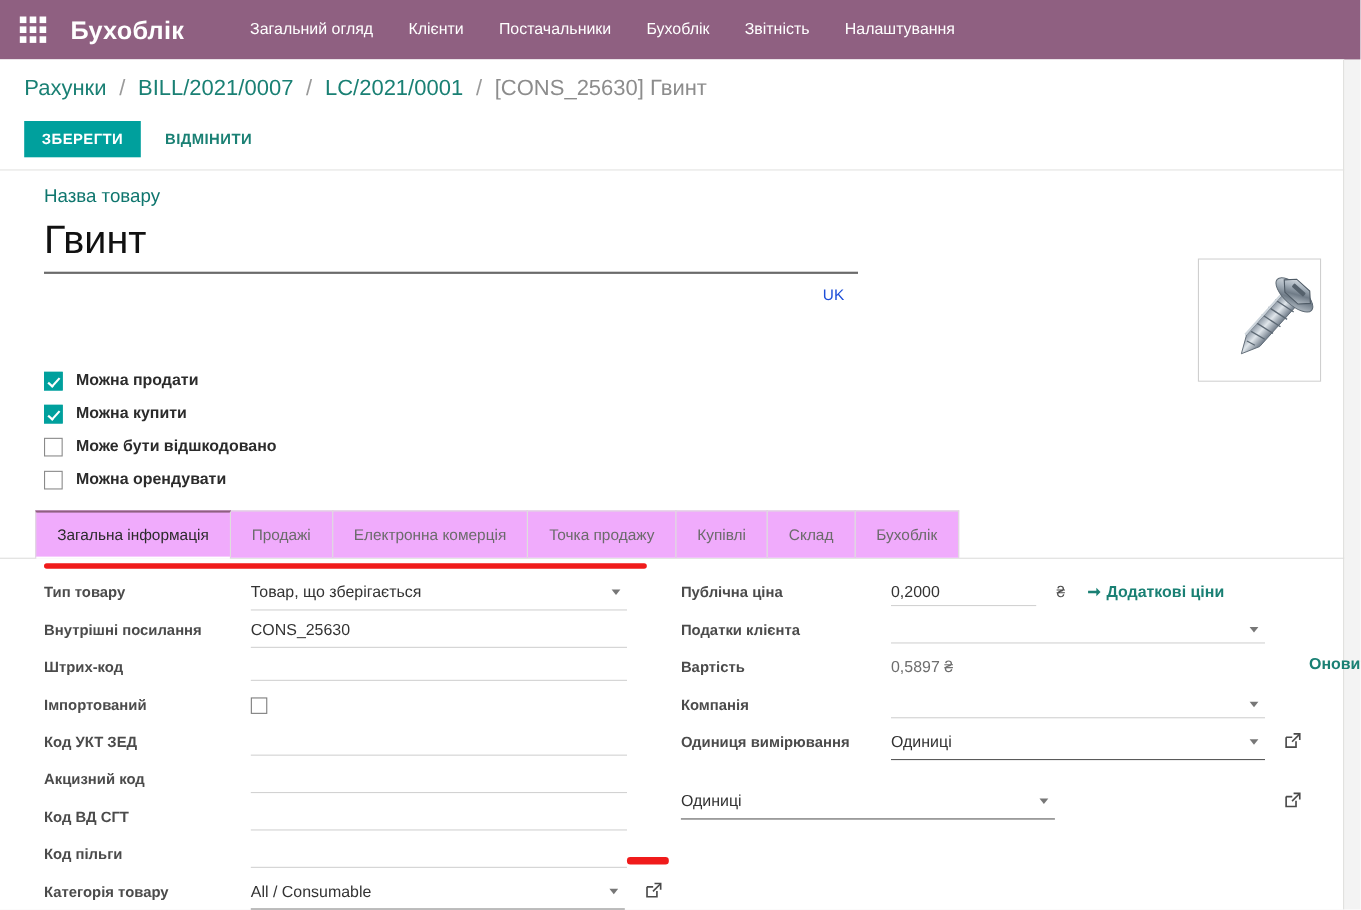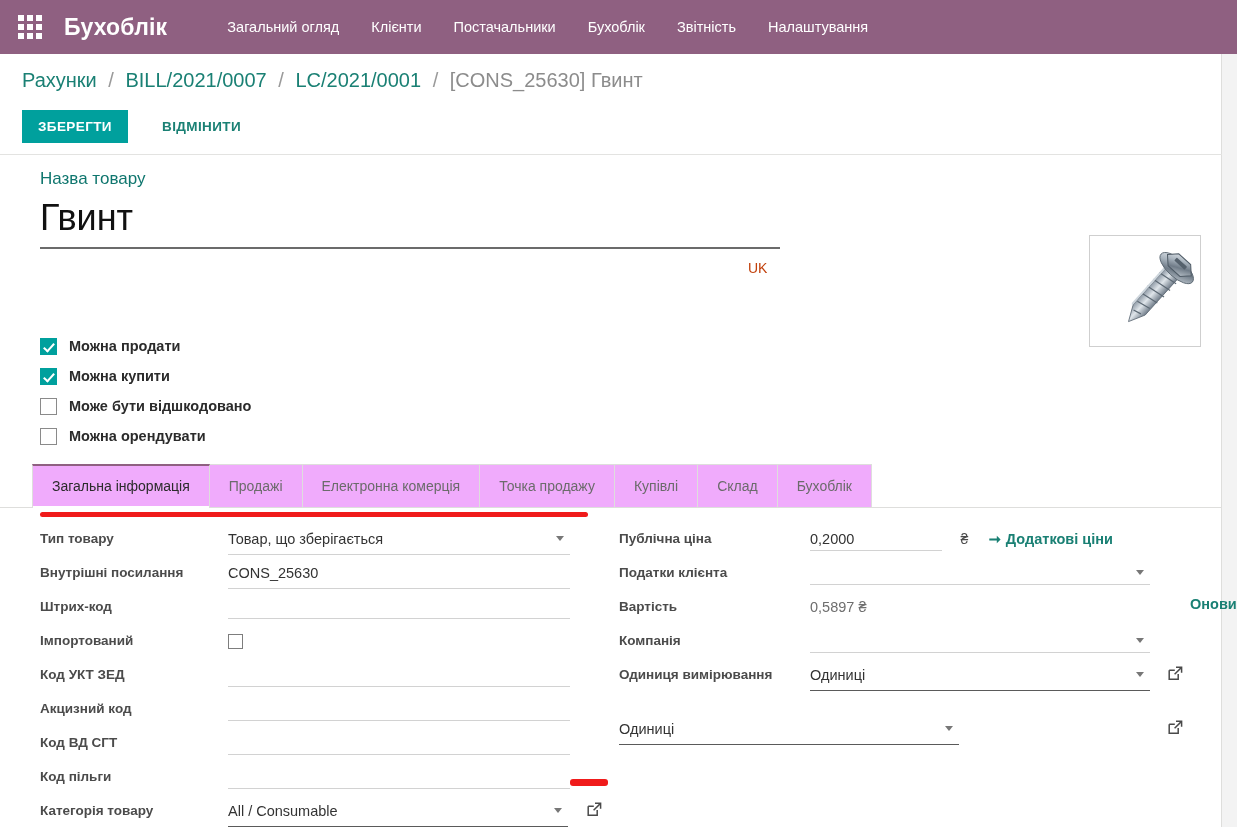--- a/index.html
+++ b/index.html
@@ -64,21 +64,21 @@
   .breadcrumb {
     position: absolute;
     top: 15px; left: 22px;
     font-size: 20px;
     white-space: nowrap;
   }
   .crumb-link { color: #1a8074; cursor: pointer; }
   .crumb-sep  { color: #9a9a9a; margin: 0 6px; }
   .crumb-cur  { color: #8c8c8c; }
 
-  .btnrow { position: absolute; top: 56px; left: 22px; display: flex; align-items: center; gap: 12px; }
+  .btnrow { position: absolute; top: 56px; left: 22px; display: flex; align-items: center; }
   .btn-save {
     background: #00a09d;
     color: #ffffff;
     font-size: 13.5px;
     font-weight: bold;
     letter-spacing: .4px;
     padding: 9px 16px 9px 16px;
     border: none;
     cursor: pointer;
     font-family: "Liberation Sans", sans-serif;
@@ -113,21 +113,21 @@
     line-height: 46px;
     border-bottom: 2px solid #6b6b6b;
     padding-bottom: 6px;
     width: 740px;
     cursor: text;
   }
   .lang-badge {
     position: absolute;
     top: 105px; left: 748px;
     font-size: 14px;
-    color: #c2410c;
+    color: #1d4ed8;
     font-weight: normal;
     cursor: pointer;
   }
 
   .checks { position: absolute; top: 176px; left: 40px; }
   .check-row { display: flex; align-items: center; height: 30px; }
   .cbox {
     width: 17px; height: 17px;
     border: 1px solid #8a8a8a;
     background: #ffffff;

